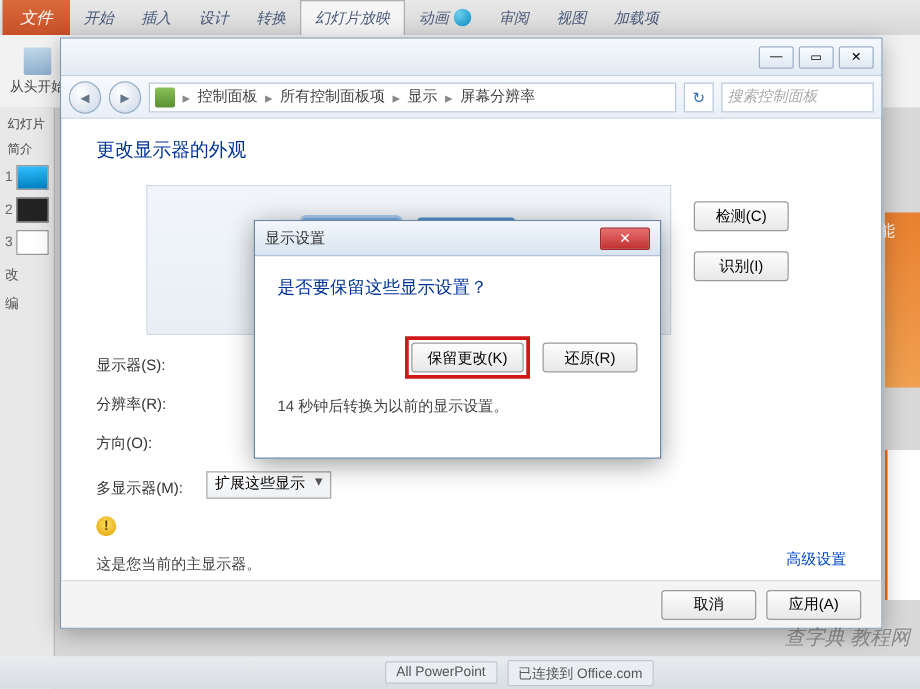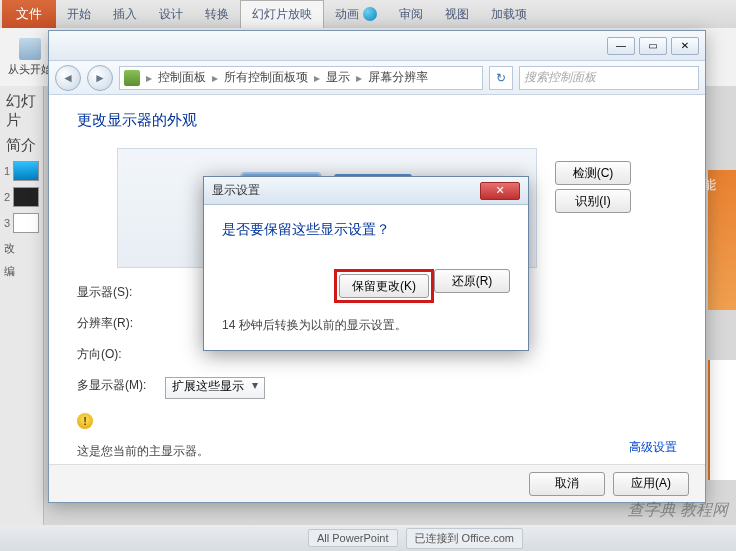--- a/index.html
+++ b/index.html
@@ -1,80 +1,80 @@
 <!DOCTYPE html>
 <html><head>
 <meta charset="utf-8">
 <style>
 * { box-sizing: border-box; margin: 0; padding: 0; font-family: "Microsoft YaHei", "SimSun", sans-serif; }
 body { width: 736px; height: 551px; background: #d8d8d8; overflow: hidden; position: relative; font-size: 12px; }
 
 
-.ribbon { background: linear-gradient(#e8e8e8, #d8d8d8); height: 28px; display: flex; align-items: center; padding-left: 2px; }
+.ribbon { background: linear-gradient(#e8e8e8, #d8d8d8); height: 28px; display: flex; align-items: center; padding-left: 2px; font-style: italic; }
 .file-tab { background: linear-gradient(#d96a3a, #c75028); color: #fff; padding: 5px 14px; font-size: 13px; height: 28px; display: flex; align-items: center; }
 .tabs { display: flex; height: 28px; }
 .tab { padding: 5px 11px; color: #4a5a7a; cursor: pointer; display: flex; align-items: center; }
 .tab.active { background: #f5f5f5; border: 1px solid #b0b0b0; border-bottom: none; }
 .tab-icon { width: 14px; height: 14px; border-radius: 50%; background: radial-gradient(circle at 30% 30%, #6ed0f0, #0a8bc0); margin-left: 4px; }
 
 .ribbon-content { background: #f2f2f2; height: 58px; display: flex; align-items: center; padding: 4px 8px; gap: 10px; }
 .rib-btn { display: flex; flex-direction: column; align-items: center; font-size: 11px; color: #444; }
 .rib-ico { width: 22px; height: 22px; background: linear-gradient(#f0a050,#d07020); border-radius: 2px; margin-bottom: 2px; position: relative; }
 .rib-ico.proj { background: linear-gradient(#c0d8e8,#90b0d0); }
 
 
 .sidebar { position: absolute; left: 0; top: 86px; width: 44px; bottom: 0; background: #e8e8e8; border-right: 1px solid #bbb; padding: 4px 2px; }
-.sb-tabhead { font-size: 15px; padding: 2px 0 4px 4px; color: #444; }
+.sb-tabhead { font-size: 10px; padding: 2px 0 4px 4px; color: #444; }
 .sb-item { display: flex; align-items: center; padding: 2px; margin-bottom: 2px; font-size: 11px; }
 .sb-num { width: 10px; color: #666; }
 .sb-thumb { width: 28px; height: 20px; border: 1px solid #999; background: #fff; }
 
 
 .cpwin { position: absolute; left: 48px; top: 30px; right: 30px; bottom: 48px; background: #fff; border: 1px solid #7a96b0; box-shadow: 0 4px 18px rgba(0,0,0,0.3); }
 .cpwin .titlebar { height: 30px; background: linear-gradient(#f5f9fc,#e2eaf2); border-bottom: 1px solid #c0cde0; display: flex; align-items: center; justify-content: flex-end; padding-right: 6px; gap: 4px; }
 .winbtn { width: 28px; height: 18px; border: 1px solid #a0b0c8; border-radius: 2px; background: linear-gradient(#fafdff,#dde8f2); display: flex; align-items: center; justify-content: center; font-size: 10px; cursor: pointer; }
 
 .navbar { height: 34px; background: linear-gradient(#f7fafd,#e8eff7); border-bottom: 1px solid #c8d4e2; display: flex; align-items: center; padding: 0 6px; gap: 6px; }
 .navarrow { width: 26px; height: 26px; border-radius: 50%; background: radial-gradient(circle at 35% 35%, #fff, #c8d6e6); border: 1px solid #9ab0c8; display:flex;align-items:center;justify-content:center;color:#678; }
 .breadcrumb { flex: 1; height: 24px; background: #fff; border: 1px solid #b8c8da; display: flex; align-items: center; padding: 0 4px; gap: 6px; font-size: 12px; color: #444; }
 .bc-ico { width: 16px; height: 16px; background: linear-gradient(#8ac058,#5a9030); border-radius: 2px; }
 .bc-sep { color: #888; }
 .refresh { width: 24px; height: 24px; border: 1px solid #b8c8da; background: #fff; display:flex;align-items:center;justify-content:center;color:#3070b0; }
-.searchbox { width: 180px; height: 24px; background: #fff; border: 1px solid #b8c8da; display: flex; align-items: center; padding: 0 4px; color: #aaa; font-style: italic; font-size: 12px; }
+.searchbox { width: 122px; height: 24px; background: #fff; border: 1px solid #b8c8da; display: flex; align-items: center; padding: 0 4px; color: #aaa; font-style: italic; font-size: 12px; }
 
 .cpbody { padding: 16px 28px; height: calc(100% - 64px - 38px); overflow: hidden; position: relative; }
 .cphead { color: #003399; font-size: 15px; margin-bottom: 18px; }
 
 .monitors { height: 120px; background: linear-gradient(#f2f6fa,#e8eef4); border: 1px solid #d0dae5; margin: 0 40px 16px 40px; display: flex; align-items: center; justify-content: center; gap: 14px; position: relative; }
 .mon { width: 78px; height: 68px; background: linear-gradient(160deg, #3a7ac8, #1a4a90); border: 2px solid #5590d0; border-radius: 3px; display: flex; align-items: center; justify-content: center; color: #fff; font-size: 28px; font-weight: bold; text-shadow: 0 1px 2px rgba(0,0,0,0.4); }
 .mon.active { border-color: #7ab0e8; box-shadow: 0 0 0 2px rgba(120,176,232,0.6); }
-.monbtns { position: absolute; right: -95px; top: 12px; display: flex; flex-direction: column; gap: 4px; }
+.monbtns { position: absolute; right: -95px; top: 12px; display: flex; flex-direction: column; gap: 16px; }
 .stdbtn { min-width: 76px; height: 24px; background: linear-gradient(#fdfdfd,#e8e8e8); border: 1px solid #9a9a9a; border-radius: 3px; font-size: 12px; cursor: pointer; padding: 0 10px; }
 
-.form-row { display: flex; align-items: flex-start; margin-bottom: 14px; font-size: 12px; }
+.form-row { display: flex; align-items: flex-end; margin-bottom: 14px; font-size: 12px; }
 .form-label { width: 88px; color: #333; }
 .form-select { height: 22px; border: 1px solid #a8a8a8; background: linear-gradient(#fff,#eef2f6); padding: 0 20px 0 6px; font-size: 12px; min-width: 100px; position: relative; }
 .form-select::after { content: "▾"; position: absolute; right: 6px; color: #555; }
 
 .warn-row { display: flex; align-items: center; gap: 6px; font-size: 12px; color: #444; margin-bottom: 10px; }
 .warn-ico { width: 16px; height: 16px; background: radial-gradient(circle at 50% 40%, #ffe060, #e0a000); border-radius: 50%; display:flex;align-items:center;justify-content:center;font-weight:bold;color:#604000;font-size:11px; }
 
 .primary-disp { font-size: 12px; color: #444; margin-bottom: 2px; }
 .adv-link { margin-bottom: 10px; }
 .link { color: #0046cc; font-size: 12px; cursor: pointer; }
 
 .cpfooter { height: 38px; border-top: 1px solid #ddd; display: flex; align-items: center; justify-content: flex-end; gap: 8px; padding-right: 16px; background: #f4f4f4; }
 
 
 .dialog { position: absolute; left: 203px; top: 176px; width: 326px; background: #fff; border: 1px solid #6a86a4; box-shadow: 0 4px 20px rgba(0,0,0,0.4); z-index: 50; }
 .dlg-title { height: 28px; background: linear-gradient(#f2f7fc,#d8e4f0); display: flex; align-items: center; padding: 0 8px; font-size: 12px; color: #333; justify-content: space-between; border-bottom: 1px solid #b0c0d4; }
 .dlg-close { width: 40px; height: 18px; background: linear-gradient(#e87070,#c03030); border: 1px solid #a02828; border-radius: 2px; color: #fff; font-size: 11px; display:flex;align-items:center;justify-content:center;cursor:pointer; }
-.dlg-body { padding: 16px 18px 16px; }
+.dlg-body { padding: 16px 18px 32px; }
 .dlg-q { color: #003399; font-size: 14px; margin-bottom: 30px; }
-.dlg-btns { display: flex; justify-content: flex-end; margin-bottom: 14px; }
+.dlg-btns { display: flex; justify-content: flex-end; gap: 10px; margin-bottom: 14px; align-items: center; }
 .highlight-box { border: 3px solid #d01818; padding: 2px; }
 .dlg-count { font-size: 12px; color: #444; }
 
 
 .ppt-status { position: absolute; left: 0; bottom: 0; right: 0; height: 26px; background: linear-gradient(#e8ecef,#d8dde2); display: flex; align-items: center; font-size: 11px; color: #555; padding: 0 8px; gap: 8px; }
 .ppt-status .tag { background: #eaeef2; border: 1px solid #c0c8d0; padding: 2px 8px; border-radius: 2px; }
 .watermark { position: absolute; right: 8px; bottom: 30px; font-size: 16px; color: rgba(60,60,60,0.5); font-style: italic; }
 
 
 .right-slide { position: absolute; right: 0; top: 170px; width: 28px; height: 140px; background: linear-gradient(180deg,#e88030,#f0a050); }

